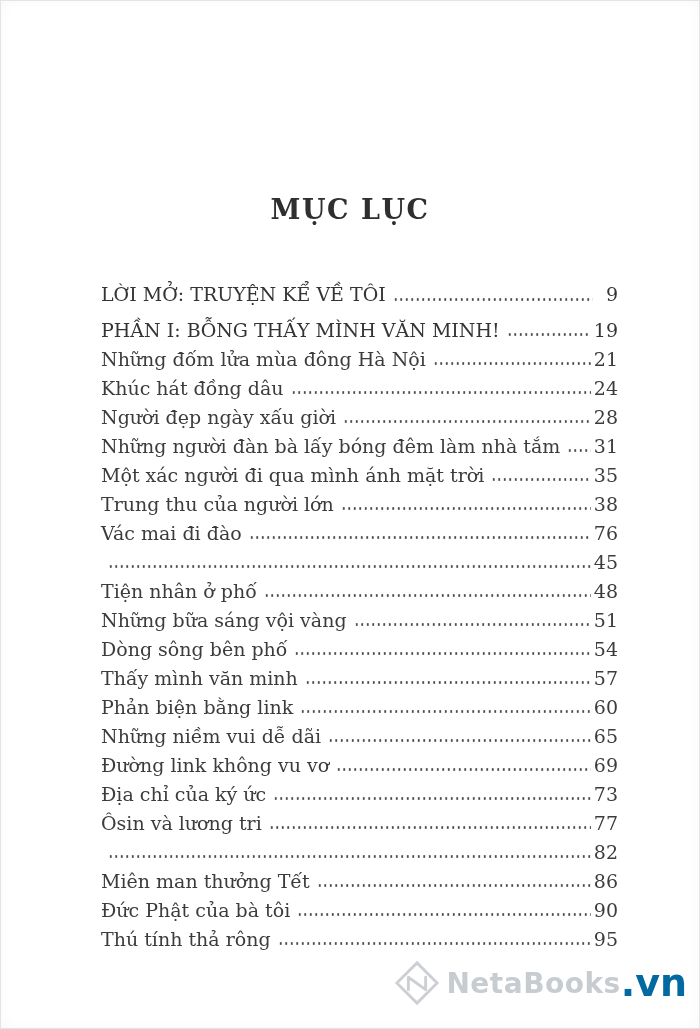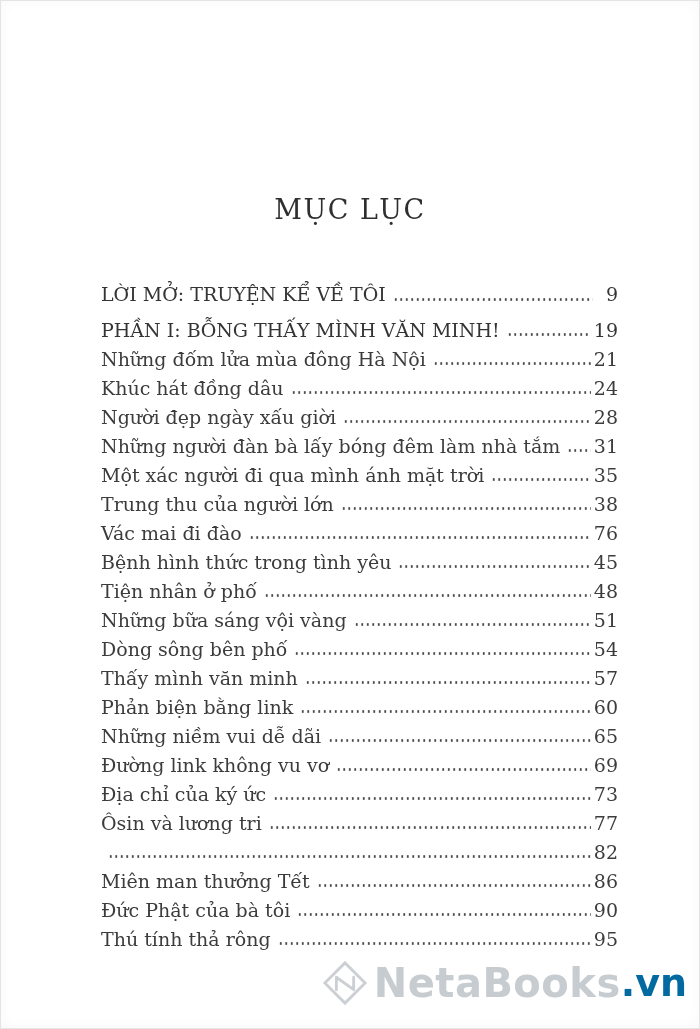--- a/index.html
+++ b/index.html
@@ -17,21 +17,21 @@
     background: #ffffff;
     border: 1px solid #e4e4e4;
     box-shadow: inset 0 0 14px rgba(0,0,0,0.03);
   }
   .book-title {
     margin-top: 193px;
     text-align: center;
     font-size: 27px;
     letter-spacing: 1.5px;
     color: #2f2f2f;
-    font-weight: 400;
+    font-weight: 700;
   }
   .toc {
     margin: 60px 81px 0 100px;
   }
   .toc-row {
     display: flex;
     align-items: baseline;
     margin-bottom: 9.5px;
     font-size: 19px;
     line-height: 19.5px;
@@ -62,21 +62,21 @@
     position: absolute;
     right: 12px;
     bottom: 22px;
     display: flex;
     align-items: center;
     user-select: none;
   }
   .wm-logo { width: 46px; height: 46px; margin-right: 6px; opacity: 0.9; }
   .wm-text {
     font-family: "DejaVu Sans", "Liberation Sans", sans-serif;
-    font-size: 40px;
+    font-size: 28px;
     font-weight: bold;
     color: #c7ccd1;
     letter-spacing: 0.5px;
   }
   .wm-suffix {
     font-family: "DejaVu Sans", "Liberation Sans", sans-serif;
     font-size: 38px;
     font-weight: bold;
     color: #0369a1;
   }
@@ -128,21 +128,20 @@
         <span class="toc-label">Trung thu của người lớn</span>
         <span class="leader"></span>
         <span class="toc-num">38</span>
       </div>
       <div class="toc-row">
         <span class="toc-label">Vác mai đi đào</span>
         <span class="leader"></span>
         <span class="toc-num">76</span>
       </div>
       <div class="toc-row">
-        <span class="toc-label">Bệnh hình thức trong tình yêu</span>
         <span class="leader"></span>
         <span class="toc-num">45</span>
       </div>
       <div class="toc-row">
         <span class="toc-label">Tiện nhân ở phố</span>
         <span class="leader"></span>
         <span class="toc-num">48</span>
       </div>
       <div class="toc-row">
         <span class="toc-label">Những bữa sáng vội vàng</span>

